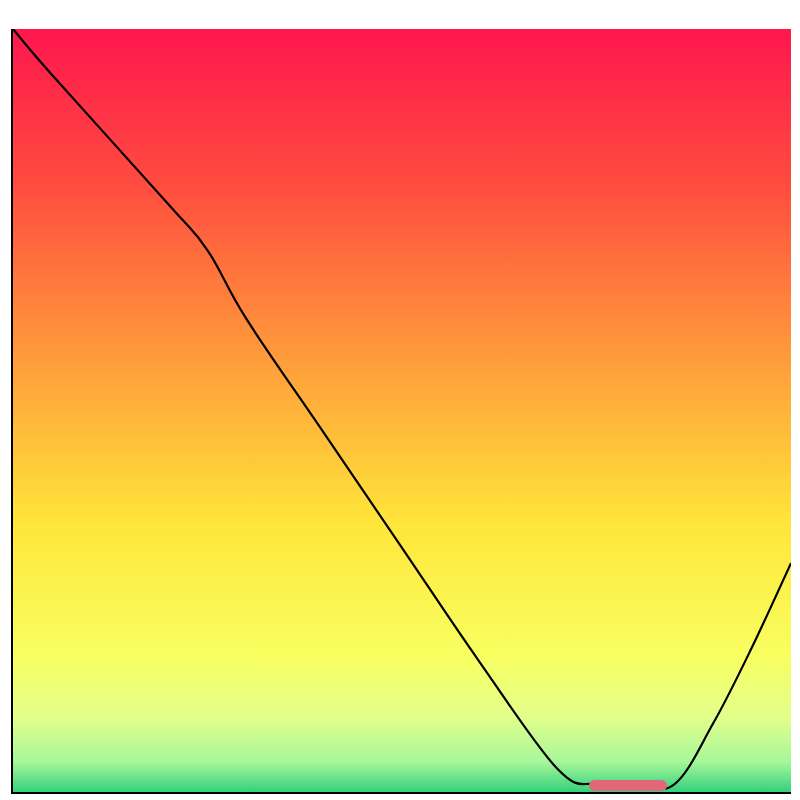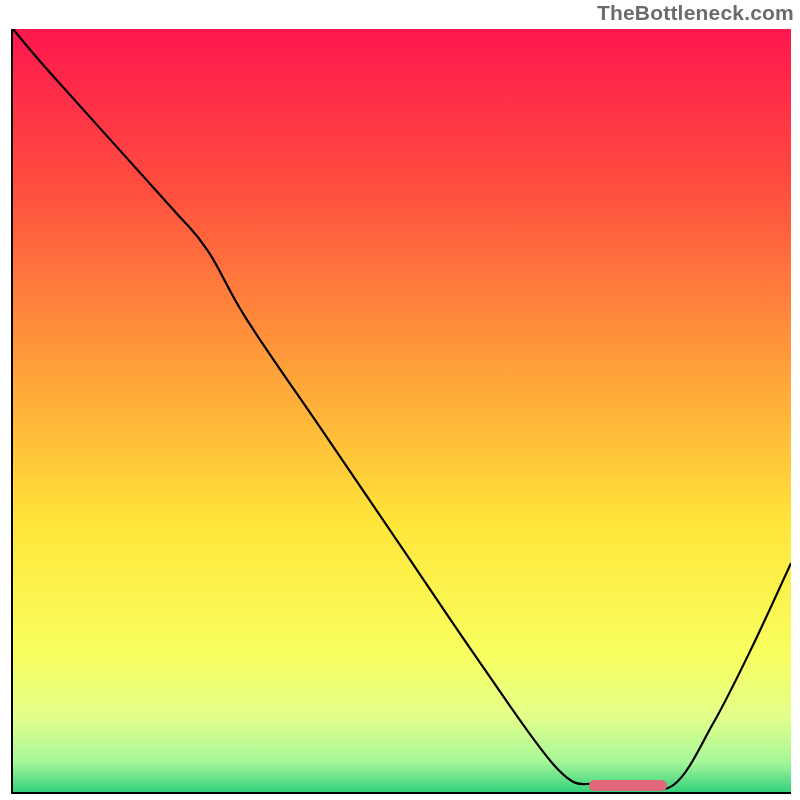--- a/index.html
+++ b/index.html
@@ -50,21 +50,20 @@
   .marker {
     position: absolute;
     background: #e2677b;
     border-radius: 999px;
   }
 </style>
 </head>
 <body>
 
 <div class="wrap">
-  <div class="watermark">TheBottleneck.com</div>
 
   <div class="plot">
     <svg class="bg" width="778" height="763" viewBox="0 0 778 763" preserveAspectRatio="none">
       <defs>
         <linearGradient id="g" x1="0" y1="0" x2="0" y2="1">
             <stop offset="0%" stop-color="#ff174e"></stop>
             <stop offset="20%" stop-color="#ff4b3f"></stop>
             <stop offset="45%" stop-color="#ffa23a"></stop>
             <stop offset="65%" stop-color="#ffe63a"></stop>
             <stop offset="82%" stop-color="#f8ff60"></stop>

